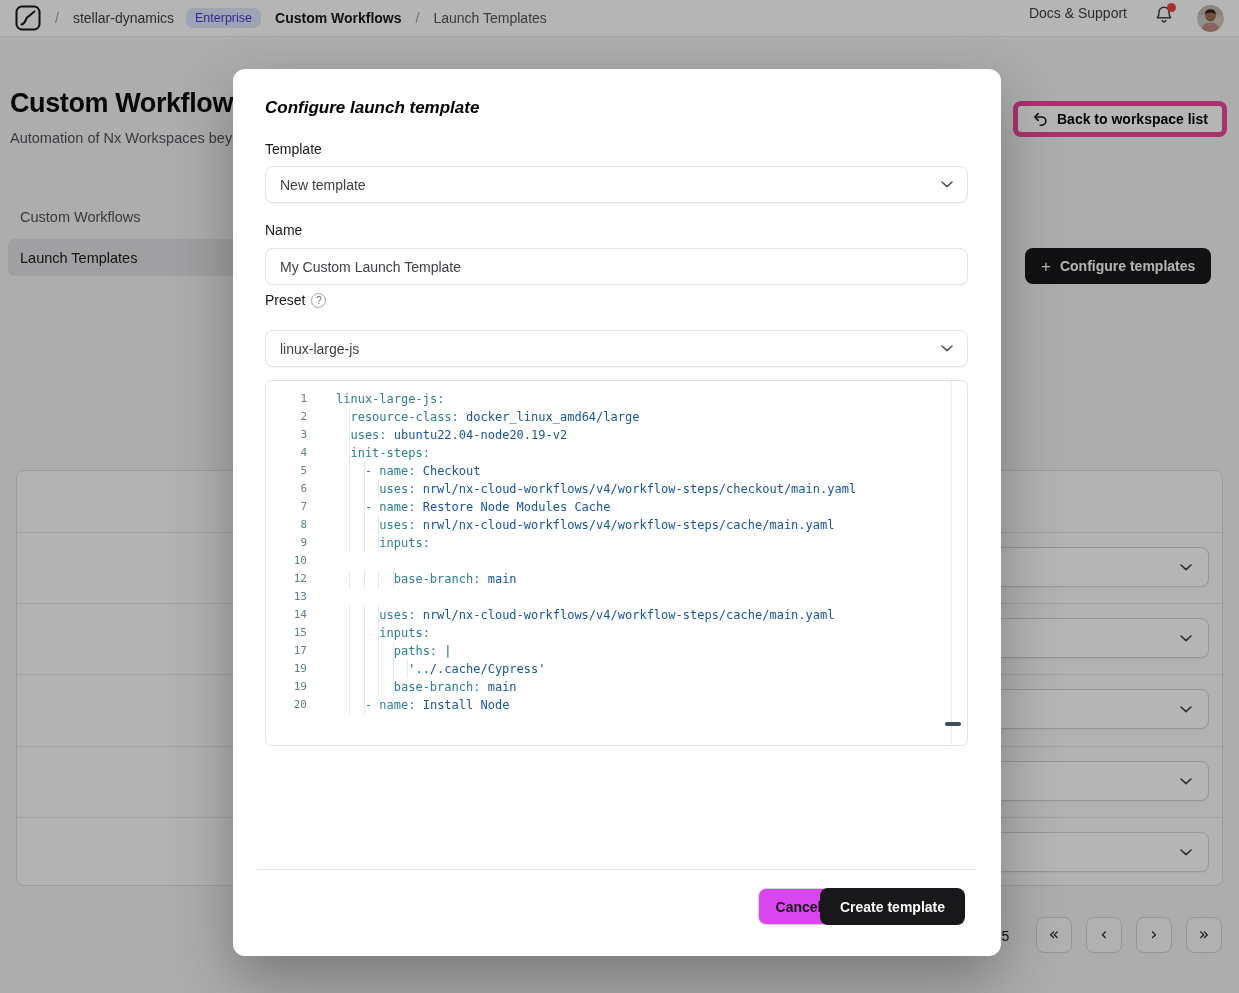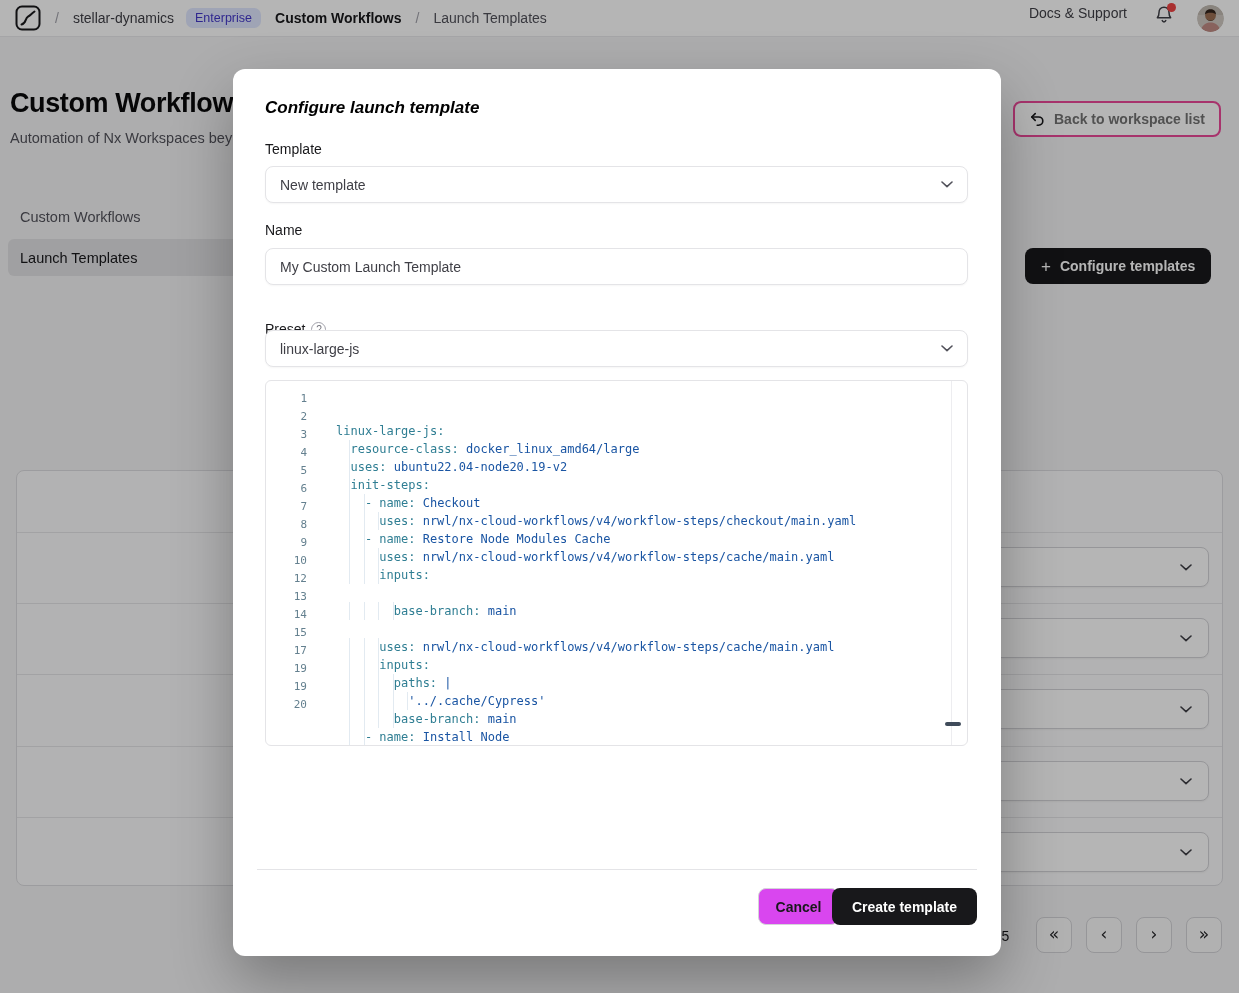--- a/index.html
+++ b/index.html
@@ -21,22 +21,22 @@
   .bell-wrap { position:relative; margin-left:28px; width:18px; height:20px; }
   .bell-dot { position:absolute; top:-2px; right:-3px; width:9px; height:9px;
               border-radius:50%; background:#ef4444; }
   .avatar { width:27px; height:27px; border-radius:50%; overflow:hidden; margin-left:24px; display:block; }
 
   
   .page-title { position:absolute; left:10px; top:88px; font-size:27px; font-weight:700;
                 color:#09090b; letter-spacing:-0.4px; }
   .page-sub { position:absolute; left:10px; top:130px; font-size:14.5px; color:#52525b; white-space:nowrap; }
   .back-btn { position:absolute; left:1013px; top:101px; height:36px; padding:8px 14px;
-              background:#fff; border:2px solid #ec4899; border-radius:8px;
-              display:flex; align-items:center; gap:9px; font-size:14px; font-weight:600; color:#737373; }
+              background:#fff; border:5px solid #ec4899; border-radius:8px;
+              display:flex; align-items:center; gap:9px; font-size:14px; font-weight:600; color:#000000; }
   .tab1 { position:absolute; left:20px; top:209px; font-size:14.5px; color:#52525b; }
   .tab2 { position:absolute; left:8px; top:239px; width:272px; height:37px; background:#e2e2e5;
           border-radius:6px; display:flex; align-items:center; padding-left:12px;
           font-size:14.5px; font-weight:500; color:#18181b; }
   .configure-btn { position:absolute; left:1025px; top:248px; height:36px; padding:0 16px;
                    background:#18181b; color:#fff; border:none; border-radius:8px;
                    display:flex; align-items:center; gap:9px; font-size:14px; font-weight:600; }
   .configure-btn .plus { font-size:17px; font-weight:400; line-height:1; }
 
   .rows-card { position:absolute; left:16px; top:470px; width:1207px; height:416px;
@@ -64,35 +64,35 @@
                border:1px solid #e4e4e7; border-radius:8px; display:flex; align-items:center;
                padding:0 14px; font-size:14px; color:#3f3f46; box-shadow:0 1px 2px rgba(0,0,0,.04); }
   .select .chev { margin-left:auto; }
 
   
   .editor { position:absolute; left:32px; top:311px; width:703px; height:366px;
             border:1px solid #e4e4e7; border-radius:6px; background:#fff; overflow:hidden; }
   .code-lines { padding-top:9px; font-family:"DejaVu Sans Mono", monospace; font-size:12px; line-height:18px; }
   .code-line { display:flex; height:18px; white-space:pre; }
   .gutter { width:41px; flex:none; text-align:right; color:#64808f; font-size:11px; line-height:18px; }
-  .code { margin-left:29px; white-space:pre;margin-top:32px; }
+  .code { margin-left:29px; white-space:pre; }
   .ind { display:inline-block; width:2ch; height:18px; border-right:1px solid #e2eaf1;
          box-sizing:border-box; vertical-align:top; }
   .tok-k { color:#2f7e93; }
   .tok-d { color:#2f7e93; }
   .tok-v { color:#1a55a3; }
   .editor-track { position:absolute; top:0; bottom:0; right:15px; width:0;
                   border-left:1px solid #ededf0; }
   .editor-thumb { position:absolute; right:6px; bottom:19px; width:16px; height:4px;
                   background:#3f4b5a; border-radius:2px; }
 
   .modal-divider { position:absolute; left:24px; right:24px; top:800px; height:1px; background:#e4e4e7; }
   .cancel-btn { position:absolute; right:162px; top:819px; width:81px; height:37px; background:#d946ef;
                 border:1px solid #d4d4d8; border-radius:8px; font-size:14px; font-weight:600; color:#18181b; }
-  .submit-btn { position:absolute; right:24px; top:819px; width:145px; height:37px; background:#18181b;
+  .submit-btn { position:absolute; right:36px; top:819px; width:145px; height:37px; background:#18181b;
                 border:none; border-radius:8px; font-size:14px; font-weight:600; color:#fff; }
   svg { display:block; }
 </style>
 </head>
 <body>
 
 <div class="nav">
   <svg class="logo" viewBox="0 0 26 26">
     <rect x="1.5" y="1.5" width="23" height="23" rx="5.5" fill="none" stroke="#18181b" stroke-width="2"></rect>
     <path d="M6.5 19.5 C11.5 18.2 9.8 13.5 13 11.6 C16.2 9.7 15.2 9.6 19.5 6.5" fill="none" stroke="#18181b" stroke-width="2" stroke-linecap="round"></path>
@@ -206,21 +206,21 @@
     <svg class="chev" viewBox="0 0 12 7" width="12" height="7">
       <path d="M1 1 L6 5.6 L11 1" fill="none" stroke="#52525b" stroke-width="1.6" stroke-linecap="round" stroke-linejoin="round"></path>
     </svg>
   </div>
 
   <div class="field-label" style="top:153px">Name</div>
   <div class="text-input" style="top:179px">
     <span>My Custom Launch Template</span>
   </div>
 
-  <div class="field-label" style="top:252px">
+  <div class="field-label" style="top:223px">
     <span>Preset</span>
     <span class="help-icon">?</span>
   </div>
   <div class="select" style="top:261px">
     <span>linux-large-js</span>
     <svg class="chev" viewBox="0 0 12 7" width="12" height="7">
       <path d="M1 1 L6 5.6 L11 1" fill="none" stroke="#52525b" stroke-width="1.6" stroke-linecap="round" stroke-linejoin="round"></path>
     </svg>
   </div>
 

